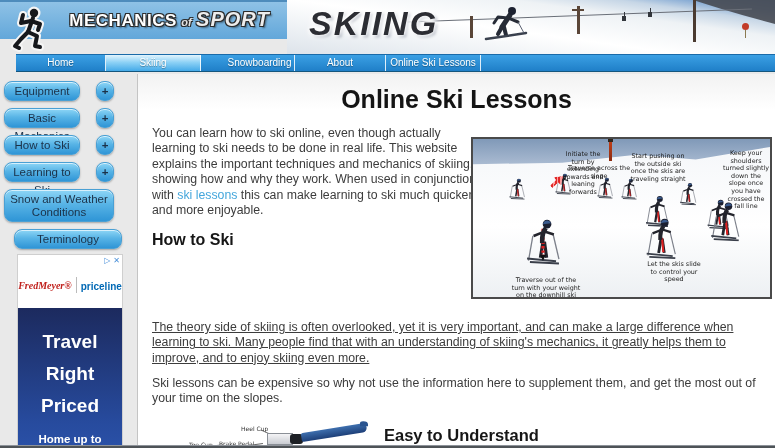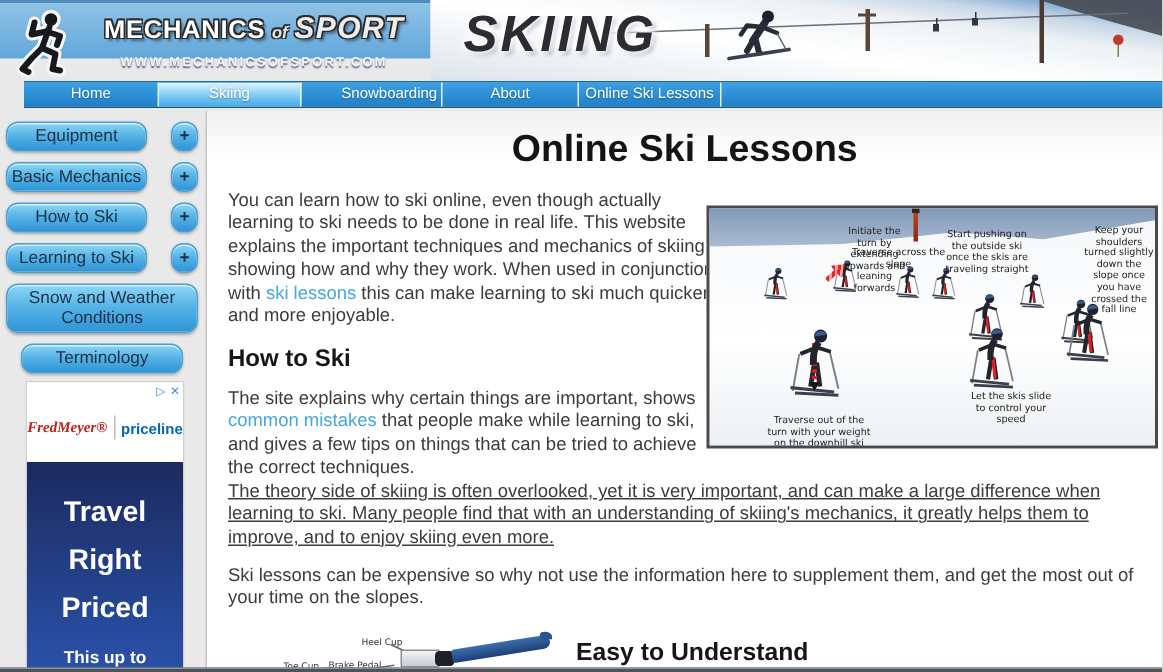--- a/index.html
+++ b/index.html
@@ -70,21 +70,21 @@
     border-right:1px solid rgba(255,255,255,.85); cursor:pointer;
     text-shadow:0 1px 1px rgba(0,0,0,.35);
   }
   .nav-item:nth-child(1){width:90px;} .nav-item:nth-child(2){width:95px;}
   .nav-item:nth-child(3){width:94px;padding-left:24px;} .nav-item:nth-child(4){width:91px;}
   .nav-item:nth-child(5){width:95px;} .nav-item:nth-child(6){flex:1; border-right:none;}
   .nav-item.active { background:linear-gradient(#e2f4fd,#8ed2f6 45%,#44aae8); }
   
   .content { position:absolute; top:74px; left:0; width:775px; height:374px; display:flex; }
   aside { position:relative; width:138px; height:100%; background:#e9e9e9; border-right:1px solid #c4c4c4; overflow:hidden; }
-  .sb-row { display:flex; gap:16px; margin:7px 5px 0 4px; }
+  .sb-row { display:flex; gap:16px; margin:7px 23px 0 4px; }
   .sb-btn {
     flex:1; height:20px; border-radius:8px; cursor:pointer;
     background:linear-gradient(#8ed6f6 0%,#58b4e6 45%,#2f95d6 100%);
     border:1px solid #4aa0d4; box-shadow:0 1px 2px rgba(0,0,0,.3), inset 0 1px 0 rgba(255,255,255,.65);
     color:#1b3148; font-size:11.5px; text-align:center; line-height:18px;
     font-family:"Liberation Sans", sans-serif;
   }
   .sb-plus { flex:none; width:18px; font-weight:bold; }
   .sb-row.tall .sb-btn { height:33px; line-height:13px; padding-top:3px; }
   .sb-row.narrow { margin-left:14px; margin-right:15px; }
@@ -179,21 +179,20 @@
           <path d="M19 26 L28 30 L26 40 L31 41"></path>
             <path d="M19 26 L12 33 L6 40 L10 42"></path>
         </g>
       </svg>
       <div class="logo-text">
         <div class="logo-line">
           <span class="logo-w1">MECHANICS</span>
           <span class="logo-w2">of</span>
           <span class="logo-w3">SPORT</span>
         </div>
-        <div class="logo-url">WWW.MECHANICSOFSPORT.COM</div>
       </div>
     </div>
     <div class="banner">
       <div class="rocks"></div>
       <div class="cable"></div>
       <div class="tower t1"></div>
       <div class="tower t2"></div>
       <div class="tower t3"></div>
       <div class="chair c1"></div>
       <div class="chair c2"></div>
@@ -265,21 +264,21 @@
               <span class="priceline-tag"></span>
             </span>
           </div>
         </div>
         <div class="ad-blue">
           <div class="ad-headline">
               <div>Travel</div>
               <div>Right</div>
               <div>Priced</div>
             </div>
-          <div class="ad-sub">This up to</div>
+          <div class="ad-sub">Home up to</div>
 
         </div>
       </div>
     </aside>
 
     <main>
       <h1>Online Ski Lessons</h1>
 
       <p class="body-text intro"><span>You can learn how to ski online, even though actually learning to ski needs to be done in real life. This website explains the important techniques and mechanics of skiing, showing how and why they work. When used in conjunction with </span><a class="link">ski lessons</a><span> this can make learning to ski much quicker and more enjoyable.</span></p>
 
@@ -436,21 +435,20 @@
             <span class="ann" style="left: 88px; top: 12px; width: 44px;">Initiate the turn by extending upwards and leaning forwards</span>
             <span class="ann" style="left: 155px; top: 14px; width: 60px;">Start pushing on the outside ski once the skis are traveling straight</span>
             <span class="ann" style="left: 249px; top: 11px; width: 48px;">Keep your shoulders turned slightly down the slope once you have crossed the fall line</span>
             <span class="ann" style="left: 38px; top: 138px; width: 70px;">Traverse out of the turn with your weight on the downhill ski</span>
             <span class="ann" style="left: 173px; top: 122px; width: 56px;">Let the skis slide to control your speed</span>
           </div>
       </div>
 
       <h2 class="h2-howto">How to Ski</h2>
 
-      <p class="body-text p1"><span>The site explains why certain things are important, shows </span><a class="link">common mistakes</a><span> that people make while learning to ski, and gives a few tips on things that can be tried to achieve the correct techniques.</span></p>
 
       <p class="body-text p2">The theory side of skiing is often overlooked, yet it is very important, and can make a large difference when learning to ski. Many people find that with an understanding of skiing's mechanics, it greatly helps them to improve, and to enjoy skiing even more.</p>
       <p class="body-text p3">Ski lessons can be expensive so why not use the information here to supplement them, and get the most out of your time on the slopes.</p>
 
       <div class="binding-fig">
         <div id="bind-labels">
             <span class="lbl" style="left: 78px; top: 3px;">Heel Cup</span>
             <span class="lbl" style="left: 26px; top: 19px;">Toe Cup</span>
             <span class="lbl" style="left: 56px; top: 18px;">Brake Pedal</span>
           </div>

